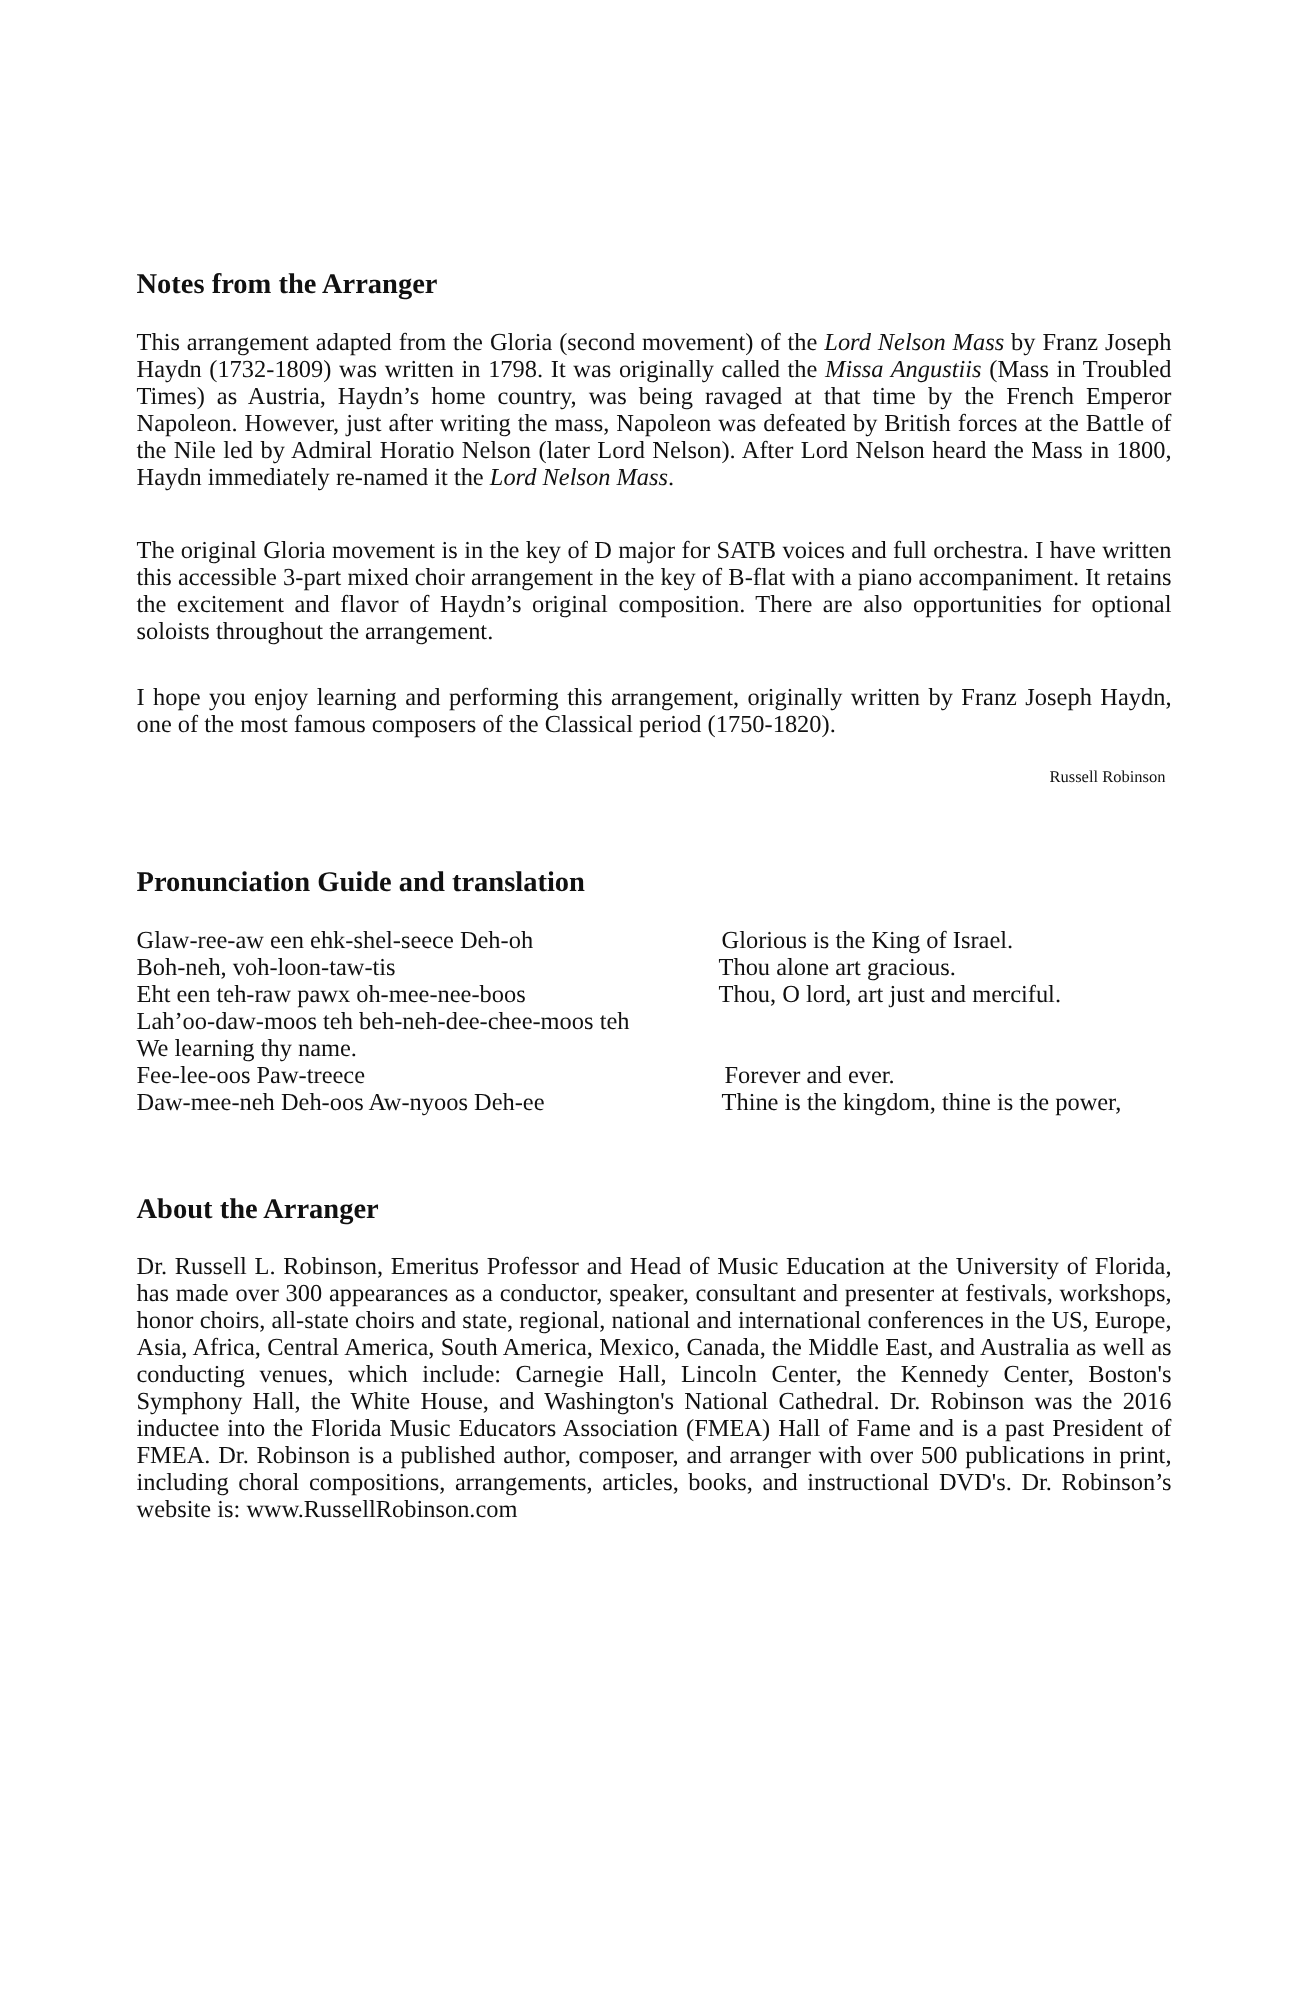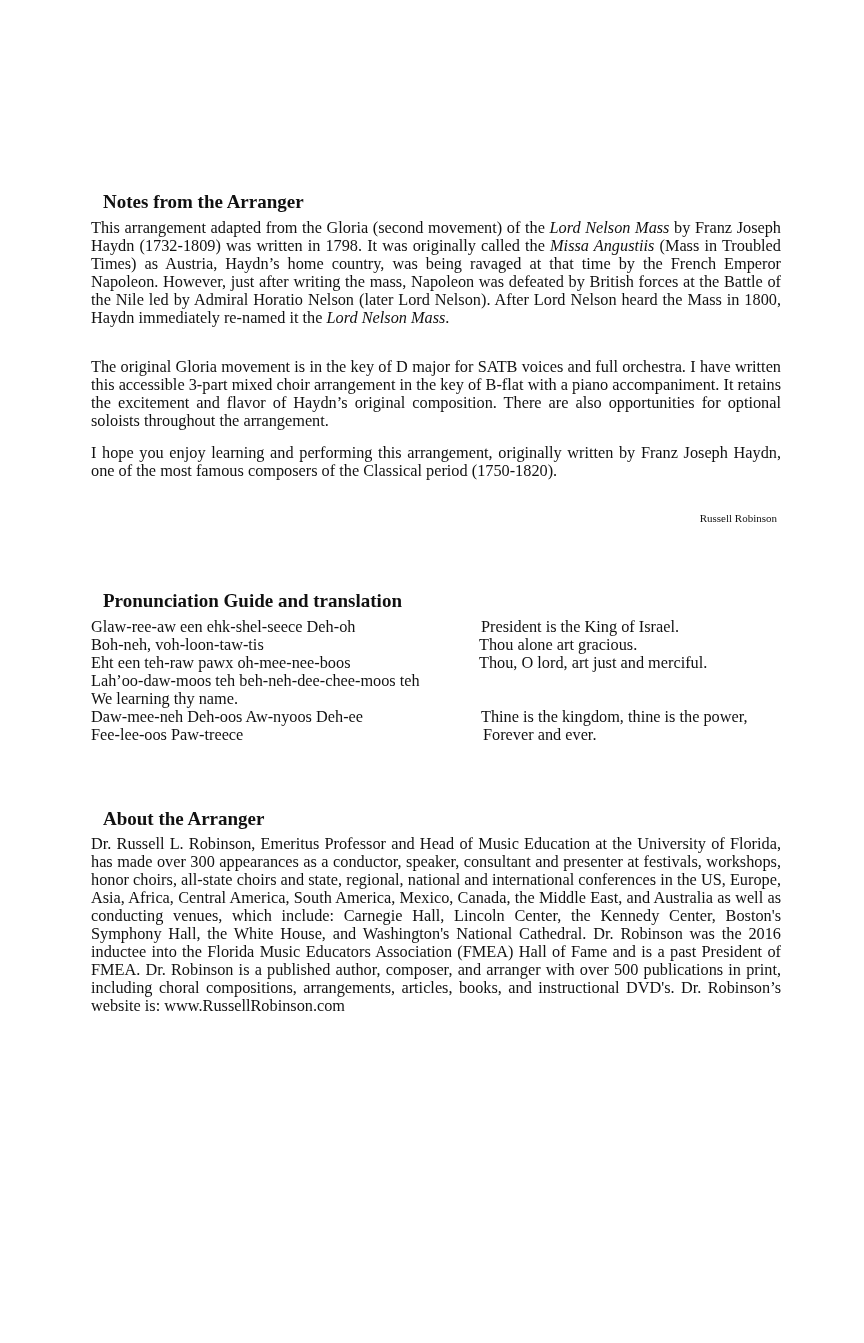--- a/index.html
+++ b/index.html
@@ -4,21 +4,21 @@
 <style>
   html, body { margin: 0; padding: 0; background: #ffffff; }
   body {
     width: 864px; height: 1343px; position: relative; overflow: hidden;
     font-family: "Liberation Serif", "DejaVu Serif", serif;
     color: #111111;
   }
   .page { position: absolute; left: 91px; top: 0; width: 690px; }
   h2 {
     font-family: "Liberation Serif", serif;
-    font-weight: bold; font-size: 19px; margin: 12px; line-height: 22px;
+    font-weight: bold; font-size: 19px; margin: 0; line-height: 22px;
     position: absolute; left: 0;
   }
   .para {
     position: absolute; left: 0; width: 690px;
     font-size: 16.3px; line-height: 18px; text-align: justify; margin: 0;
   }
   .para.last-left { text-align-last: left; }
   .sig { position: absolute; right: 4px; font-size: 11px; line-height: 18px; }
   .guide { position: absolute; left: 0; width: 690px; font-size: 16.3px; line-height: 18px; }
   .guide-row { display: flex; height: 18px; }
@@ -30,52 +30,52 @@
 <body>
 
 <div class="page">
 
   <h2 style="top:179px">Notes from the Arranger</h2>
 
   <p class="para" style="top:219px"><span>This arrangement adapted from the Gloria (second movement) of the </span><em>Lord Nelson Mass</em><span> by Franz Joseph Haydn (1732-1809) was written in 1798. It was originally called the </span><em>Missa Angustiis</em><span> (Mass in Troubled Times) as Austria, Haydn’s home country, was being ravaged at that time by the French Emperor Napoleon. However, just after writing the mass, Napoleon was defeated by British forces at the Battle of the Nile led by Admiral Horatio Nelson (later Lord Nelson).  After Lord Nelson heard the Mass in 1800, Haydn immediately re-named it the </span><em>Lord Nelson Mass</em><span>.</span></p>
 
   <p class="para" style="top:358px">The original Gloria movement is in the key of D major for SATB voices and full orchestra. I have written this accessible 3-part mixed choir arrangement in the key of B-flat with a piano accompaniment. It retains the excitement and flavor of Haydn’s original composition. There are also opportunities for optional soloists throughout the arrangement.</p>
 
-  <p class="para" style="top:444px">I hope you enjoy learning and performing this arrangement, originally written by Franz Joseph Haydn, one of the most famous composers of the Classical period (1750-1820).</p>
+  <p class="para" style="top:456px">I hope you enjoy learning and performing this arrangement, originally written by Franz Joseph Haydn, one of the most famous composers of the Classical period (1750-1820).</p>
 
   <div class="sig" style="top:509px">Russell Robinson</div>
 
   <h2 style="top:578px">Pronunciation Guide and translation</h2>
 
   <div class="guide" style="top:618px">
     <div class="guide-row">
       <span class="pron">Glaw-ree-aw een ehk-shel-seece Deh-oh</span>
-      <span class="trans" style="padding-left:2px">President is the King of Israel.</span>
+      <span class="trans" style="padding-left:2px">Glorious is the King of Israel.</span>
     </div>
     <div class="guide-row">
       <span class="pron">Boh-neh, voh-loon-taw-tis</span>
       <span class="trans" style="padding-left:0px">Thou alone art gracious.</span>
     </div>
     <div class="guide-row">
       <span class="pron">Eht een teh-raw pawx oh-mee-nee-boos</span>
       <span class="trans" style="padding-left:0px">Thou, O lord, art just and merciful.</span>
     </div>
     <div class="guide-row">
       <span class="pron">Lah’oo-daw-moos teh beh-neh-dee-chee-moos teh</span>
     </div>
     <div class="guide-row">
       <span class="trans" style="padding-left:0px">We learning thy name.</span>
     </div>
     <div class="guide-row">
+      <span class="pron">Fee-lee-oos Paw-treece</span>
+      <span class="trans" style="padding-left:4px">Forever and ever.</span>
+    </div>
+    <div class="guide-row">
       <span class="pron">Daw-mee-neh Deh-oos Aw-nyoos Deh-ee</span>
       <span class="trans" style="padding-left:2px">Thine is the kingdom, thine is the power,</span>
-    </div>
-    <div class="guide-row">
-      <span class="pron">Fee-lee-oos Paw-treece</span>
-      <span class="trans" style="padding-left:4px">Forever and ever.</span>
     </div>
   </div>
 
   <h2 style="top:796px">About the Arranger</h2>
 
   <p class="para last-left" style="top:835px">Dr. Russell L. Robinson, Emeritus Professor and Head of Music Education at the University of Florida, has made over 300 appearances as a conductor, speaker, consultant and presenter at festivals, workshops, honor choirs, all-state choirs and state, regional, national and international conferences in the US, Europe, Asia, Africa, Central America, South America, Mexico, Canada, the Middle East, and Australia as well as conducting venues, which include: Carnegie Hall, Lincoln Center, the Kennedy Center, Boston's Symphony Hall, the White House, and Washington's National Cathedral. Dr. Robinson was the 2016 inductee into the Florida Music Educators Association (FMEA) Hall of Fame and is a past President of FMEA. Dr. Robinson is a published author, composer, and arranger with over 500 publications in print, including choral compositions, arrangements, articles, books, and instructional DVD's. Dr. Robinson’s website is:  www.RussellRobinson.com</p>
 
 </div>
 
 </body></html>

